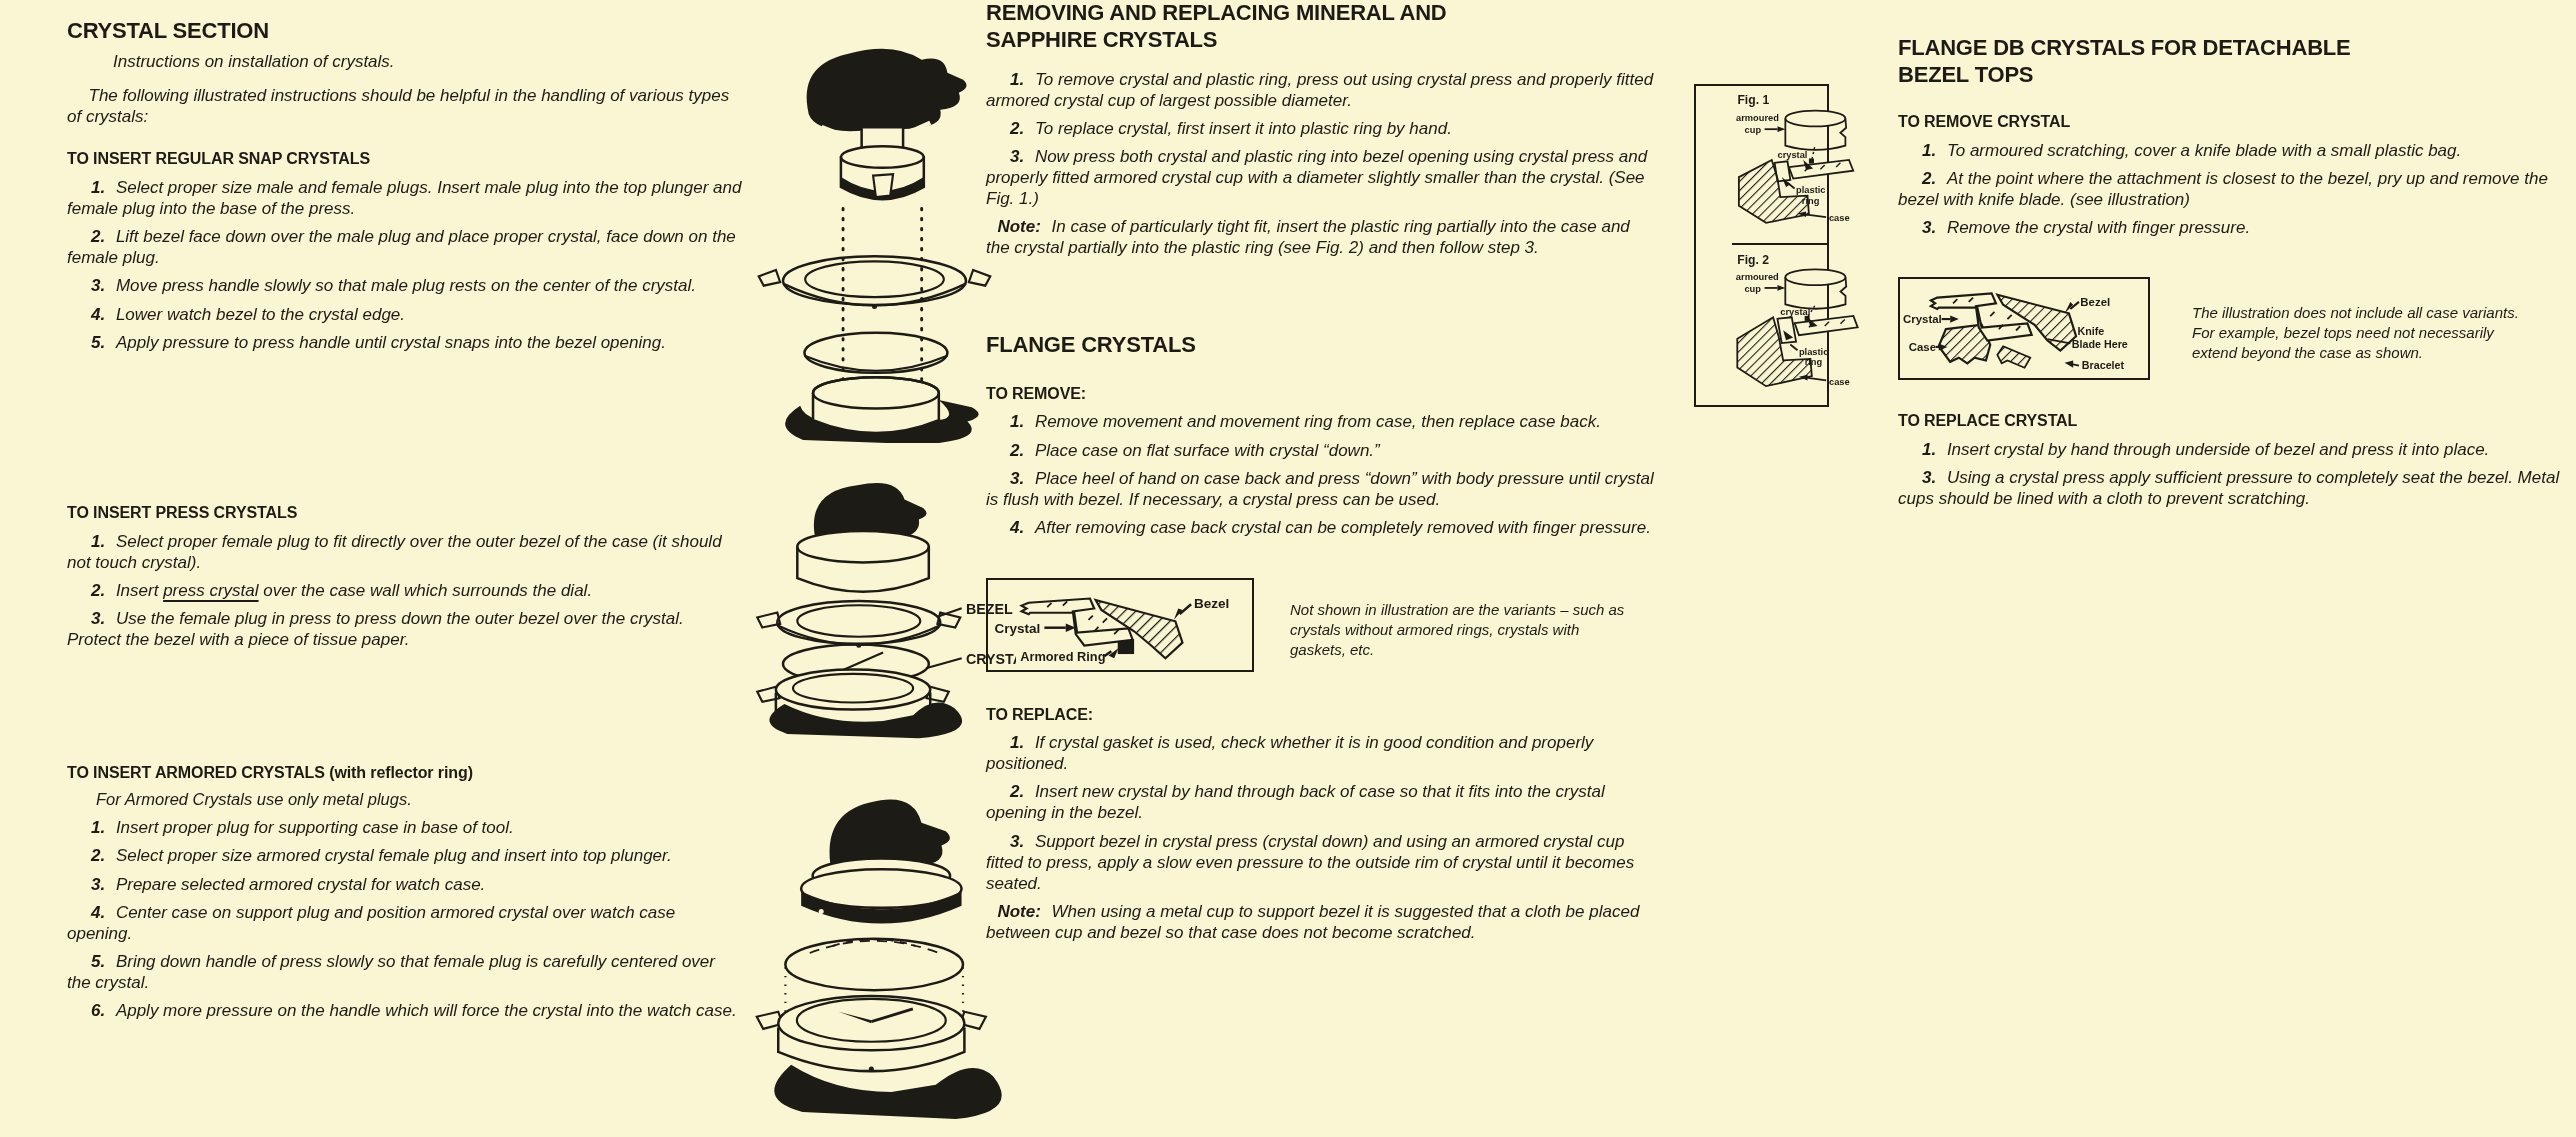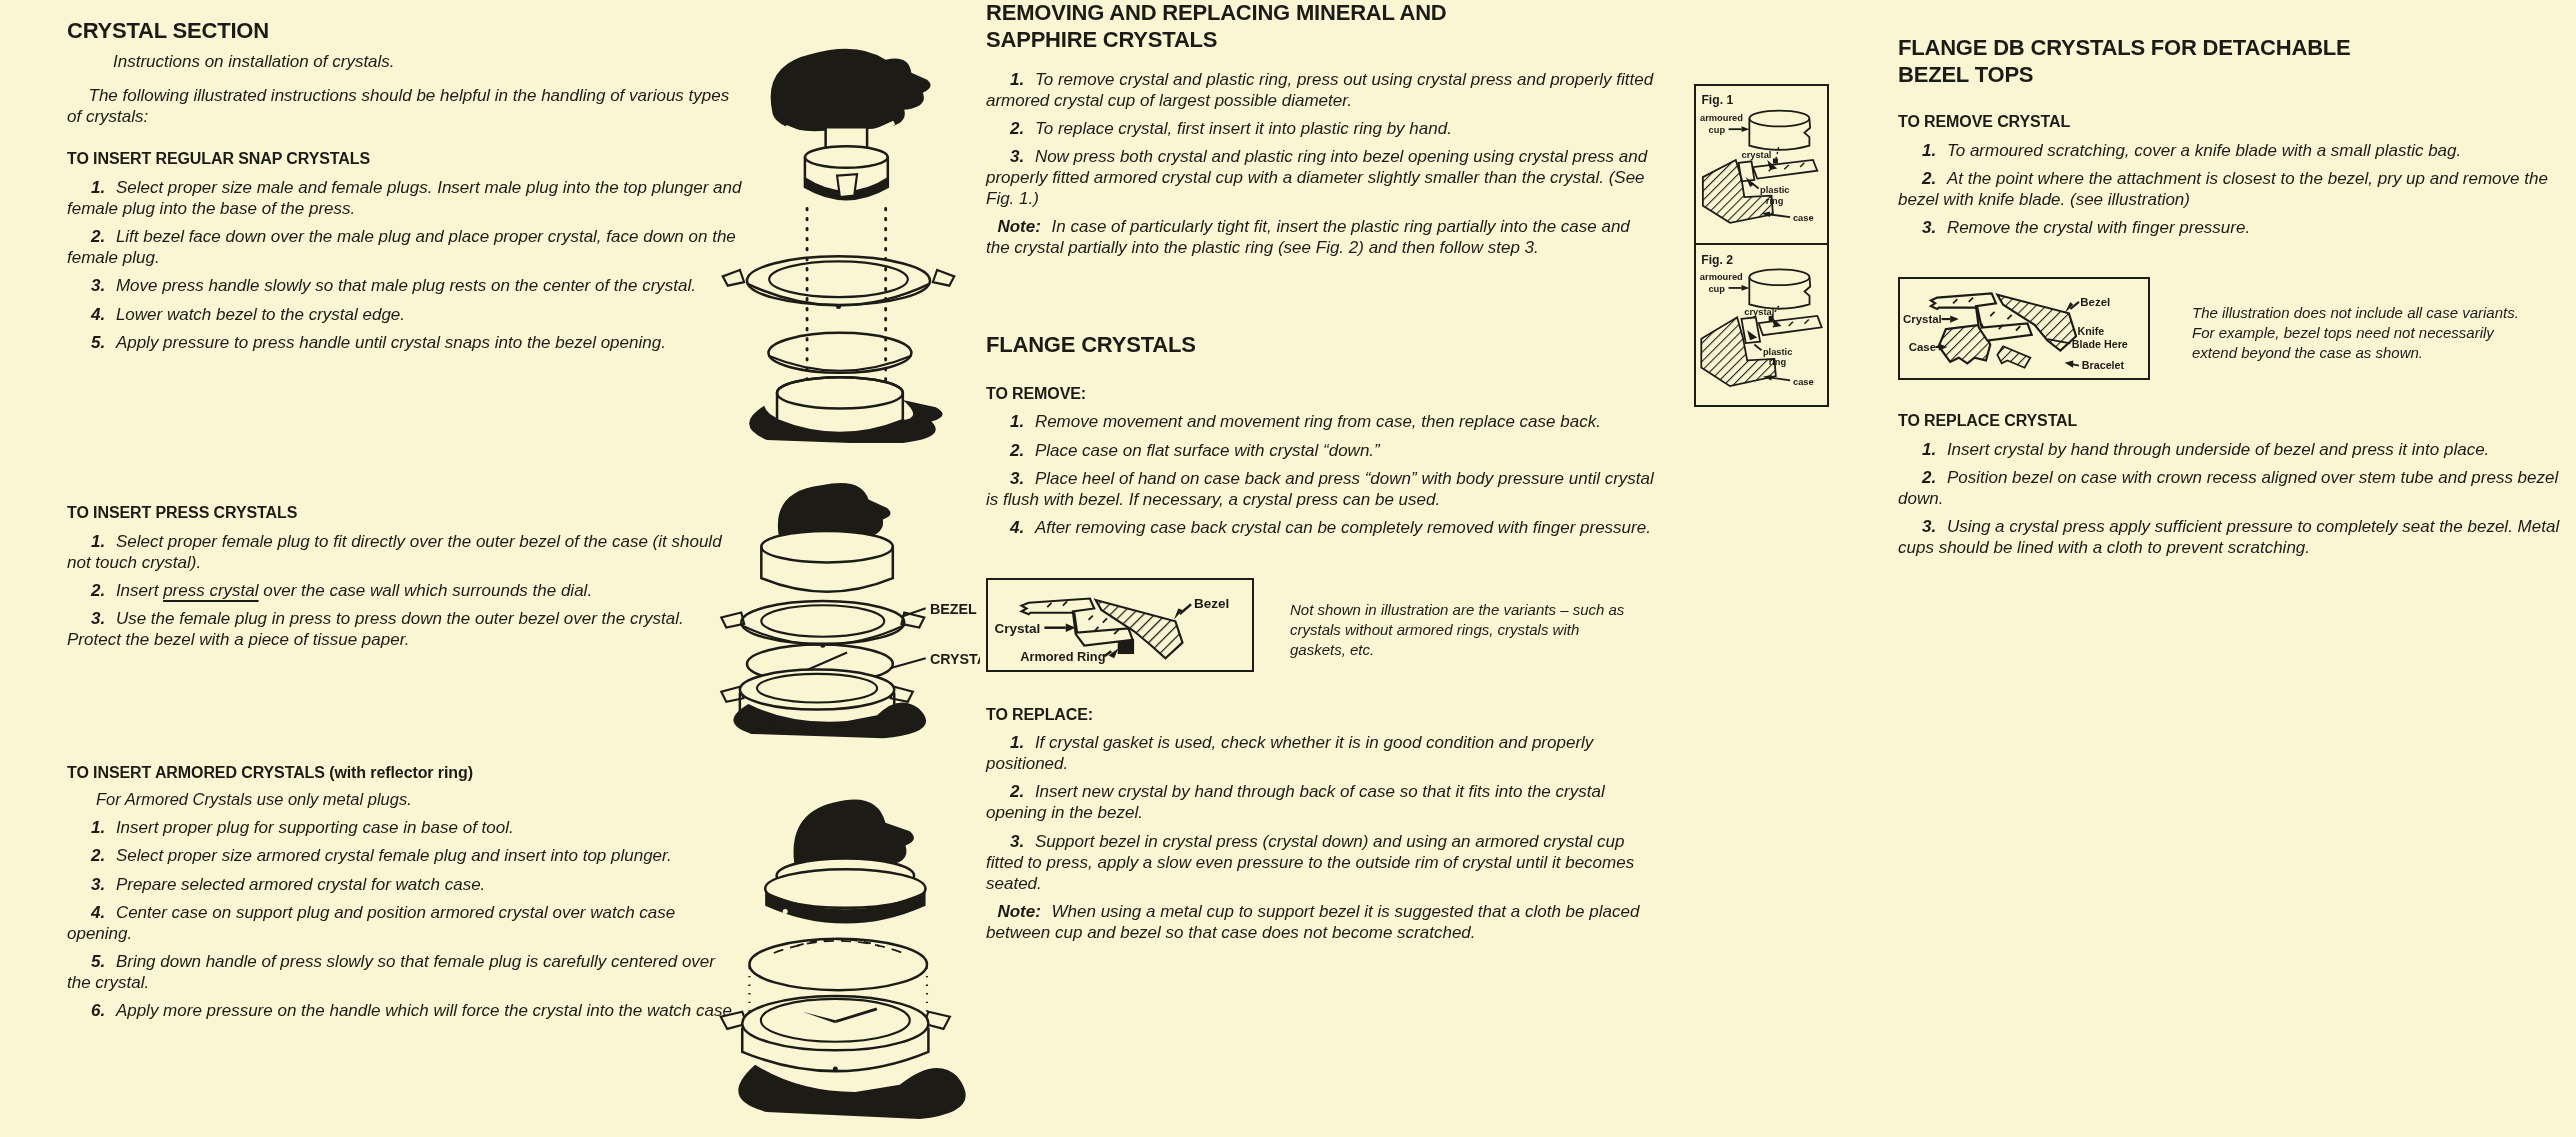--- a/index.html
+++ b/index.html
@@ -22,21 +22,21 @@
   .ul{text-decoration:underline;text-decoration-thickness:1.8px;text-underline-offset:4.3px;}
   .italic{font-style:italic;}
   .subtitle{margin:6.4px 0 0 46px;}
   .intro{margin-top:13px;text-indent:21.5px;}
   .secnote{margin:5.7px 0 0 29px;font-size:16.5px;}
 
   .illus-row{display:flex;align-items:flex-start;}
   .box{border:2.5px solid #1D1B16;background:transparent;flex:0 0 auto;box-sizing:border-box;}
   .note{font-size:15px;line-height:20px;}
 
-  .abs{position:absolute;}
+  .abs{position:absolute;padding-left:36px;}
   #figbox{left:1694px;top:84px;width:135px;border:2.1px solid #1D1B16;background:transparent;box-sizing:border-box;}
   .fig{padding:1.4px 0 2.9px 1.4px;}
   .fig + .fig{border-top:2.1px solid #1D1B16;}
 
   svg{display:block;}
   svg text{font-family:"Liberation Sans",sans-serif;fill:#1D1B16;}
   .ink{fill:#1D1B16;}
   .ln{stroke:#1D1B16;fill:none;}
   .pp{stroke:#1D1B16;fill:#FAF5D2;}
 </style>
@@ -399,16 +399,15 @@
           <line class="ln" stroke-width="2.5" x1="250" y1="121" x2="240" y2="119"></line>
           <path class="ink" d="M242,114 L230,117 L242,124 Z"></path>
         </g>
       </svg>
     </div>
     <p class="note" style="width:351px;padding-top:26px">The illustration does not include all case variants. For example, bezel tops need not necessarily extend beyond the case as shown.</p>
   </div>
 
   <h3 style="margin-top:30px">TO REPLACE CRYSTAL</h3>
   <p class="step"><b class="n">1.</b><span>Insert crystal by hand through underside of bezel and press it into place.</span></p>
-  <p class="step"><b class="n">2.</b><span>Position bezel on case with crown recess aligned over stem tube and press bezel down.</span></p>
   <p class="step"><b class="n">3.</b><span>Using a crystal press apply sufficient pressure to completely seat the bezel. Metal cups should be lined with a cloth to prevent scratching.</span></p>
 </div>
 
 
 </body></html>

